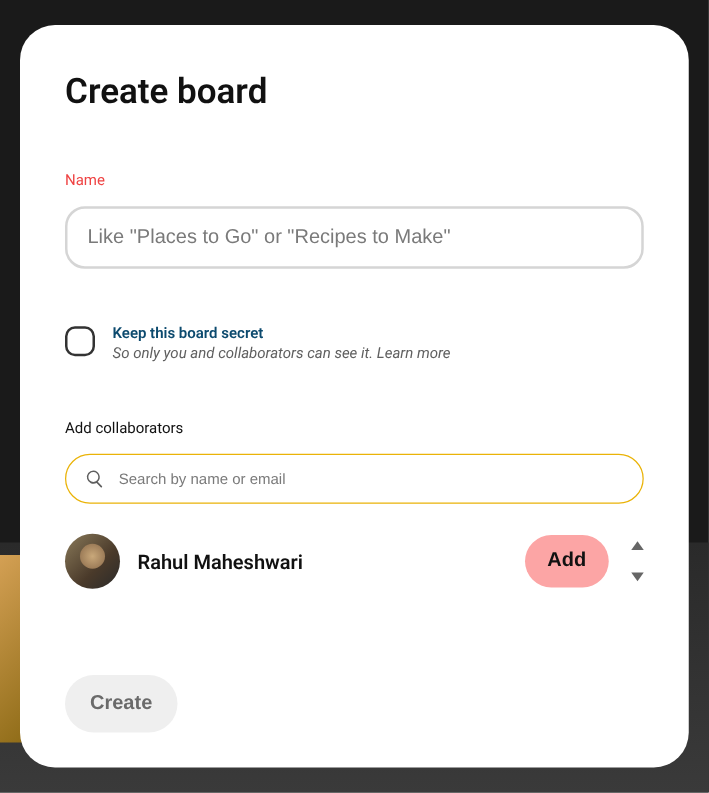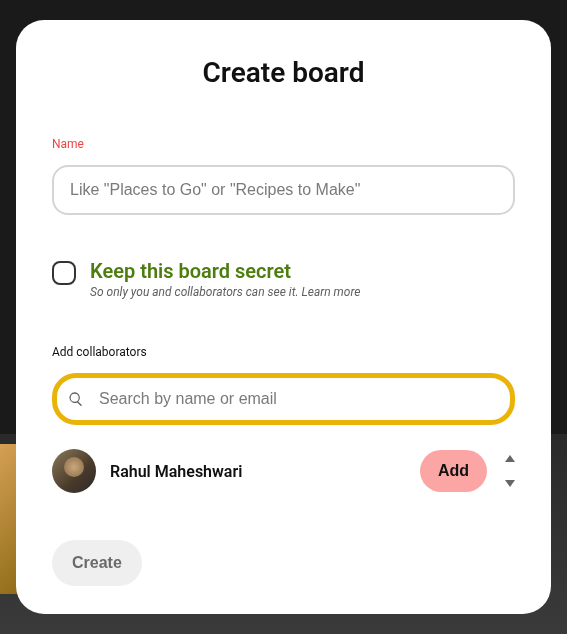--- a/index.html
+++ b/index.html
@@ -48,21 +48,21 @@
       background: #fff;
       border-radius: 28px;
       padding: 36px 36px 28px 36px;
       display: flex;
       flex-direction: column;
     }
     .modal-title {
       font-size: 28px;
       font-weight: 600;
       color: #111;
-      text-align: center;
+      text-align: left;
       margin-bottom: 48px;
     }
     .field-label {
       font-size: 12px;
       color: #ef4444;
       margin-bottom: 14px;
     }
     .text-input {
       width: 100%;
       border: 2px solid #d5d5d5;
@@ -89,23 +89,23 @@
       flex-shrink: 0;
       cursor: pointer;
       margin-top: 2px;
     }
     .secret-text {
       display: flex;
       flex-direction: column;
       gap: 2px;
     }
     .secret-title {
-      font-size: 20px;
-      font-weight: 600;
-      color: #4d7c0f;
+      font-size: 12px;
+      font-weight: 600;
+      color: #0c4a6e;
     }
     .secret-subtitle {
       font-size: 12px;
       color: #5f5f5f;
       font-style: italic;
     }
     .learn-more {
       color: #5f5f5f;
       cursor: pointer;
     }
@@ -123,24 +123,24 @@
       position: absolute;
       left: 16px;
       top: 50%;
       transform: translateY(-50%);
       width: 16px;
       height: 16px;
       color: #5f5f5f;
     }
     .search-input {
       width: 100%;
-      border: 5px solid #eab308;
+      border: 1px solid #eab308;
       border-radius: 24px;
       padding: 12px 16px 12px 42px;
-      font-size: 16px;
+      font-size: 12px;
       color: #333;
       outline: none;
     }
     .search-input::placeholder {
       color: #7a7a7a;
     }
     .collab-row {
       margin-top: 24px;
       display: flex;
       align-items: center;

